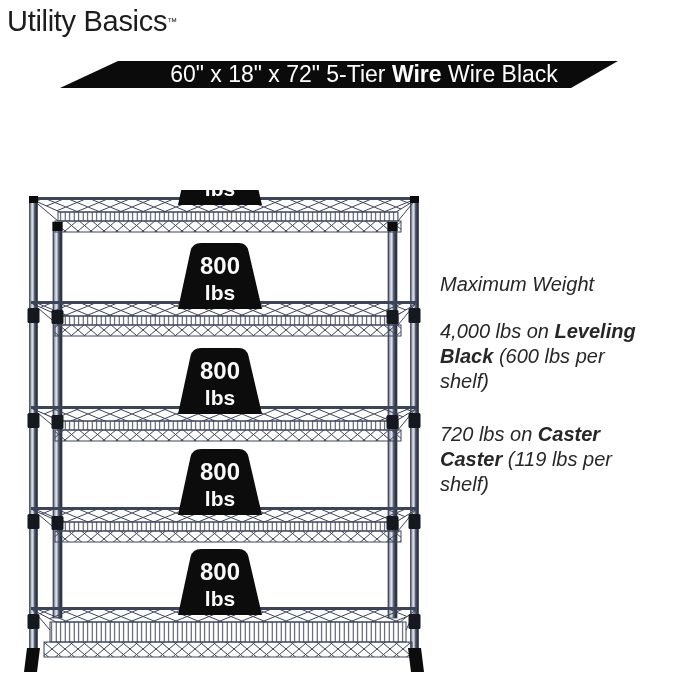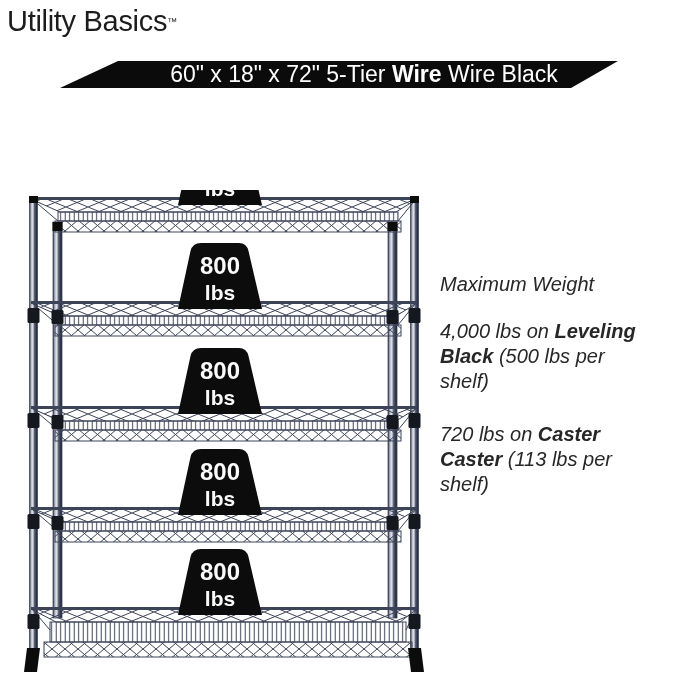--- a/index.html
+++ b/index.html
@@ -170,15 +170,15 @@
     <rect x="51.5" y="516" width="12" height="14" rx="1.5"></rect>
       <rect x="386.5" y="516" width="12" height="14" rx="1.5"></rect>
   </g>
 
   <polygon class="blk" points="27,648 40,648 37,672 24,672"></polygon>
   <polygon class="blk" points="408,648 421,648 424,672 411,672"></polygon>
 </svg>
 
 <div class="info">
   <p class="heading"><span>Maximum Weight</span><br></p>
-  <p class="leveling"><span>4,000 lbs on </span><b>Leveling</b><br><b>Black</b><span> (500 lbs per</span><br><span>shelf)</span></p>
-  <p class="caster"><span>720 lbs on </span><b>Caster</b><br><b>Caster</b><span> (113 lbs per</span><br><span>shelf)</span></p>
+  <p class="leveling"><span>4,000 lbs on </span><b>Leveling</b><br><b>Black</b><span> (600 lbs per</span><br><span>shelf)</span></p>
+  <p class="caster"><span>720 lbs on </span><b>Caster</b><br><b>Caster</b><span> (119 lbs per</span><br><span>shelf)</span></p>
 </div>
 
 </body></html>

